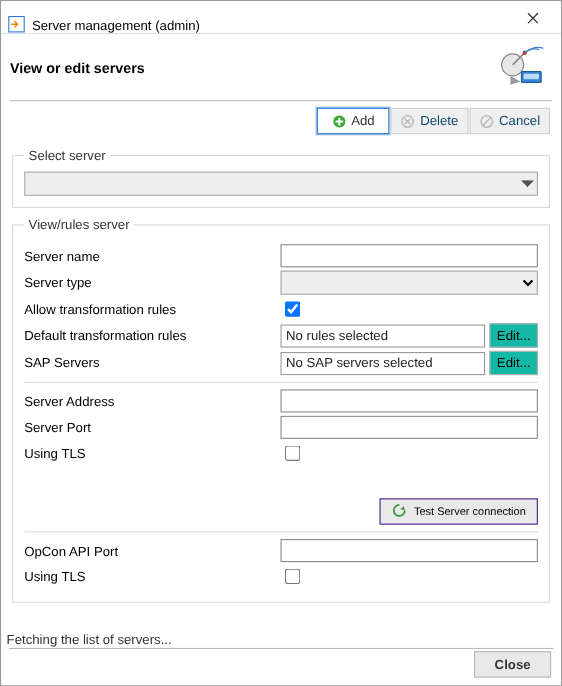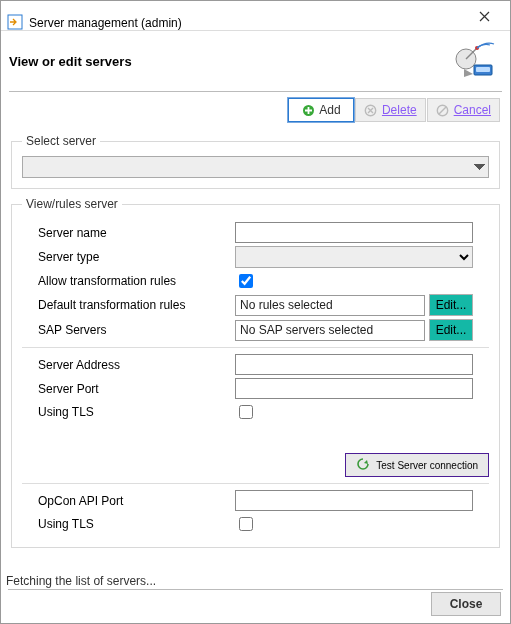--- a/index.html
+++ b/index.html
@@ -46,36 +46,36 @@
   }
   .btn {
     height: 24px; min-width: 66px;
     background: #e9e9e9;
     border: 1px solid #b5b5b5;
     display:inline-flex; align-items:center; justify-content:center;
     gap:4px; font-size:12px; padding:0 8px;
     color:#333;
   }
   .btn.primary { background:#fff; border:1px solid #2a7ad1; outline:1px solid #79a9e0; }
-  .btn.disabled { color:#8b5cf6; border-color:#d0d0d0; background:#efefef;text-decoration:underline; }
+  .btn.disabled { color:#0c4a6e; border-color:#d0d0d0; background:#efefef; }
   .btn .glyph { width:14px; height:14px; display:inline-flex; align-items:center; justify-content:center; }
   fieldset {
     border:1px solid #d8d8d8; margin:4px 10px 8px 10px; padding:8px 10px 10px 10px;
   }
   legend { font-size:12px; padding:0 4px; color:#333; }
   .select-wide {
     width:100%; height:22px; background:#eee; border:1px solid #aaa;
     appearance:none; -webkit-appearance:none; padding:0 20px 0 4px;
     background-image: linear-gradient(45deg, transparent 48%, #555 48%),
                       linear-gradient(-45deg, transparent 48%, #555 48%);
     background-position: right 8px center, right 3px center;
     background-size: 6px 6px, 6px 6px;
     background-repeat: no-repeat;
   }
-  .form-row { display:flex; align-items:center; margin:3px 16px; }
+  .form-row { display:flex; align-items:center; margin:3px 0;gap:36px; }
   .form-row label { width: 197px; font-size:12px; }
   .form-row .control { flex:1; display:flex; align-items:center; gap:4px; }
   input[type=text].tb {
     flex:1; height:21px; border:1px solid #888; background:#fff; padding:0 4px; font-size:12px;
   }
   input[type=text].tb-ro {
     flex:1; height:21px; border:1px solid #999; background:#fff; padding:0 4px; font-size:12px; color:#222;
   }
   select.combo {
     flex:1; height:22px; background:#eee; border:1px solid #aaa;

